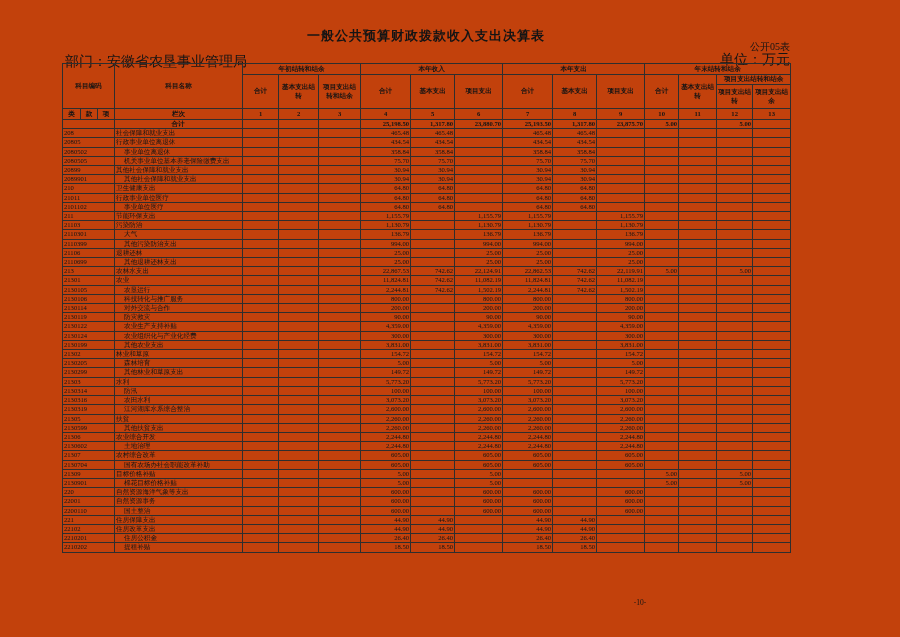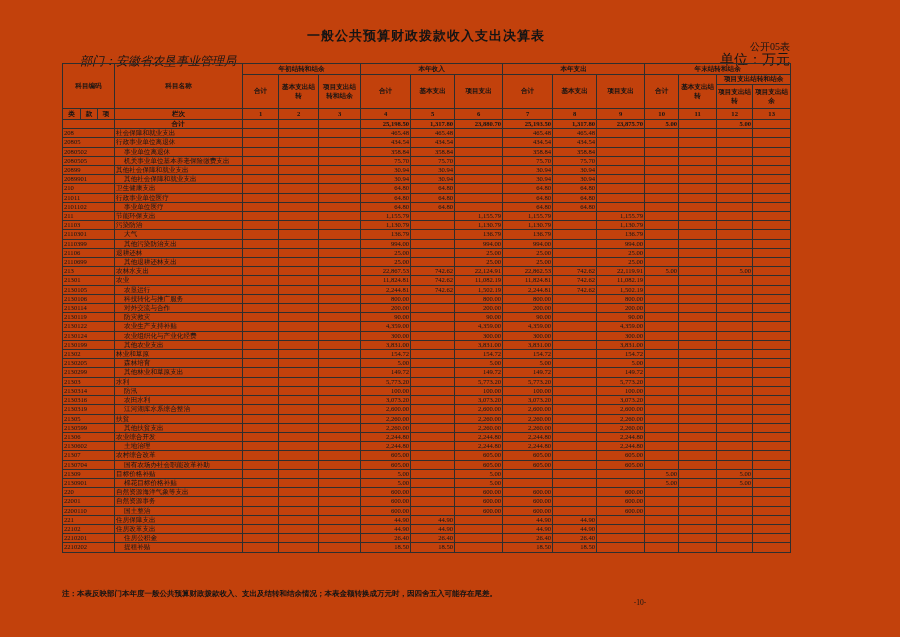--- a/index.html
+++ b/index.html
@@ -2,21 +2,21 @@
 <html><head>
 <meta charset="utf-8">
 <style>
   * { box-sizing: border-box; }
   html,body { margin:0; padding:0; background:#ffffff; }
   body { width:900px; height:637px; font-family:"Liberation Serif", serif; color:#141414; }
   .sheet { position:relative; width:900px; height:637px; background:#c2410c; overflow:hidden; }
   .doc-title { position:absolute; top:27px; left:24px; width:804px; text-align:center;
                font-size:13px; font-weight:bold; letter-spacing:1px; }
   .form-no { position:absolute; top:40px; right:110px; font-size:10px; }
-  .dept-line { position:absolute; top:53px; left:80px; font-size:12px;font-style:italic; }
+  .dept-line { position:absolute; top:53px; left:65px; font-size:14px; }
   .unit-line { position:absolute; top:51px; right:110px; font-size:14px; border-bottom:0; }
   table.budget { position:absolute; top:63px; left:62px; width:728px;
                  border-collapse:collapse; table-layout:fixed; }
   table.budget th, table.budget td { border:1px solid #2e2e2e; padding:0 1px;
                  font-size:6.6px; line-height:8.2px; overflow:hidden; }
   thead th { font-weight:bold; text-align:center; vertical-align:middle; padding:0; }
   tr.hrow-a { height:11px; }
   tr.hrow-b { height:10px; }
   tr.hrow-c { height:24px; }
   tr.hrow-d { height:11px; }
@@ -948,15 +948,14 @@
     <td class="num">18.50</td>
     <td class="num"></td>
     <td class="num"></td>
     <td class="num"></td>
     <td class="num"></td>
     <td class="num"></td>
   </tr>
 </tbody>
   </table>
 
-  <div class="note-line">注：本表反映部门本年度一般公共预算财政拨款收入、支出及结转和结余情况；本表金额转换成万元时，因四舍五入可能存在尾差。</div>
   <div class="page-num">-10-</div>
 </div>
 
 </body></html>

